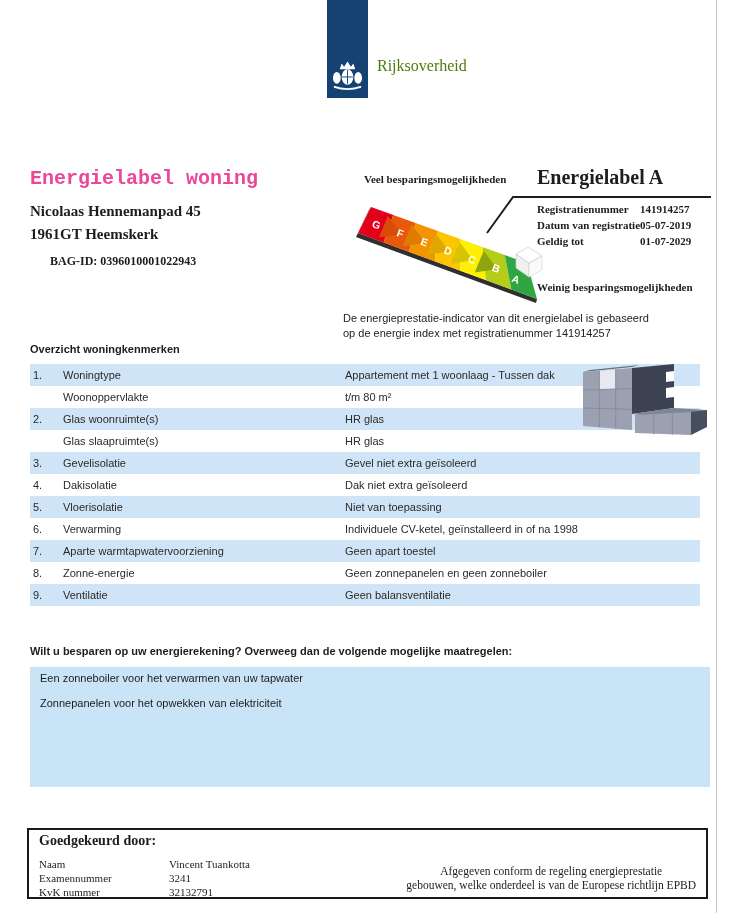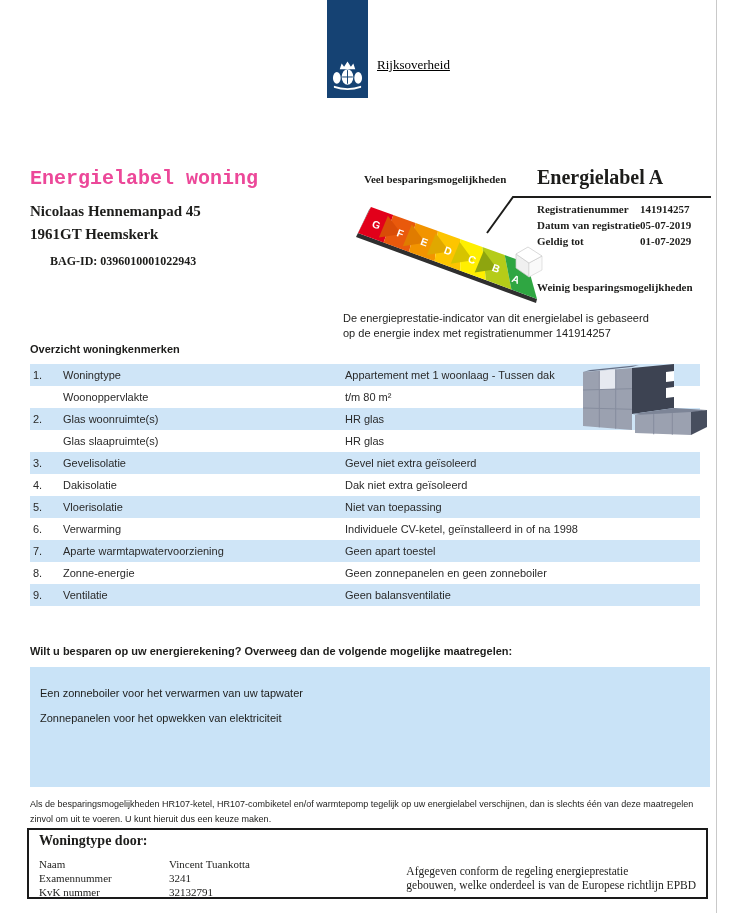--- a/index.html
+++ b/index.html
@@ -4,21 +4,21 @@
 <style>
   html,body{margin:0;padding:0;background:#fff;}
   .page{position:relative;width:730px;height:913px;background:#ffffff;overflow:hidden;
         font-family:"Liberation Sans",sans-serif;color:#1d1d1b;}
   .edge-right{position:absolute;left:716px;top:0;width:1px;height:913px;background:#c9c9c9;}
 
   
   .logo-ribbon{position:absolute;left:327px;top:0;width:41px;height:98px;background:#154273;}
   .crest{position:absolute;left:4px;bottom:6px;width:33px;height:32px;}
   .logo-word{position:absolute;left:377px;top:57px;font-family:"Liberation Serif",serif;
-             font-size:13px;color:#000000;text-decoration:underline;}
+             font-size:16px;color:#4d7c0f;}
 
   
   .doc-title{position:absolute;left:30px;top:167px;margin:0;font-family:Liberation Mono, monospace;
              font-weight:bold;font-size:20px;color:#ec4899;}
   .addr{position:absolute;left:30px;font-family:"Liberation Serif",serif;font-weight:bold;font-size:15px;}
   .addr1{top:203px;} .addr2{top:226px;}
   .bagid{position:absolute;left:30px;top:254px;font-family:"Liberation Serif",serif;
          font-weight:bold;font-size:12px;margin-left:20px;}
 
   
@@ -44,33 +44,33 @@
   .tbl .t-row:nth-child(odd){background:#cfe5f7;}
   .t-num{width:30px;padding-left:3px;flex:none;}
   .t-label{width:282px;flex:none;}
   .t-value{flex:1;}
   .bldg{position:absolute;left:578px;top:364px;width:130px;height:76px;}
 
   
   .advice-intro{position:absolute;left:30px;top:645px;font-weight:bold;font-size:11px;white-space:nowrap;}
   .advice-box{position:absolute;left:30px;top:667px;width:680px;height:120px;background:#c9e3f7;}
   .advice-item{margin:0 0 11px 10px;font-size:11px;line-height:14px;}
-  .advice-item:first-child{padding-top:19px;}
+  .advice-item:first-child{padding-top:4px;}
 
   .fine{position:absolute;left:30px;top:797px;width:678px;font-size:9px;line-height:15px;}
 
   
   .approve{position:absolute;left:27px;top:828px;width:681px;height:71px;border:2px solid #1a1a1a;
            box-sizing:border-box;font-family:"Liberation Serif",serif;}
   .app-title{position:absolute;left:10px;top:3px;font-weight:bold;font-size:14px;}
   .app-rows{position:absolute;left:10px;top:28px;font-size:11px;}
   .app-row{position:relative;height:14px;}
   .app-label{position:absolute;left:0;white-space:nowrap;}
   .app-value{position:absolute;left:130px;white-space:nowrap;}
-  .conform{position:absolute;right:10px;bottom:5px;text-align:left;font-size:11.5px;line-height:14px;}
+  .conform{position:absolute;right:10px;bottom:5px;text-align:center;font-size:11.5px;line-height:14px;}
 
   .epc-letter{font-family:"Liberation Sans",sans-serif;font-weight:bold;font-size:10.5px;fill:#ffffff;}
 </style>
 </head>
 <body>
 
 <div class="page">
   <div class="edge-right"></div>
 
   <div class="logo-ribbon">
@@ -233,24 +233,23 @@
     <line x1="94.3" y1="49" x2="94.3" y2="70.7" stroke="#868d9e" stroke-width="1"></line>
     <polygon points="113,48 129,46 129,63 113,71" fill="#474e5e"></polygon>
   </svg>
 
   <div class="advice-intro">Wilt u besparen op uw energierekening? Overweeg dan de volgende mogelijke maatregelen:</div>
   <div class="advice-box">
     <div class="advice-item">Een zonneboiler voor het verwarmen van uw tapwater</div>
     <div class="advice-item">Zonnepanelen voor het opwekken van elektriciteit</div>
   </div>
 
-  <div class="fine">Als de besparingsmogelijkheden HR107-ketel, HR107-combiketel en/of warmtepomp tegelijk op uw energielabel verschijnen, dan is slechts één van deze maatregelen zinvol om uit te voeren. U kunt hieruit dus een keuze maken.</div>
 
   <div class="approve">
-    <div class="app-title">Woningtype door:</div>
+    <div class="app-title">Goedgekeurd door:</div>
     <div class="app-rows">
       <div class="app-row">
         <span class="app-label">Naam</span>
         <span class="app-value">Vincent Tuankotta</span>
       </div>
       <div class="app-row">
         <span class="app-label">Examennummer</span>
         <span class="app-value">3241</span>
       </div>
       <div class="app-row">

